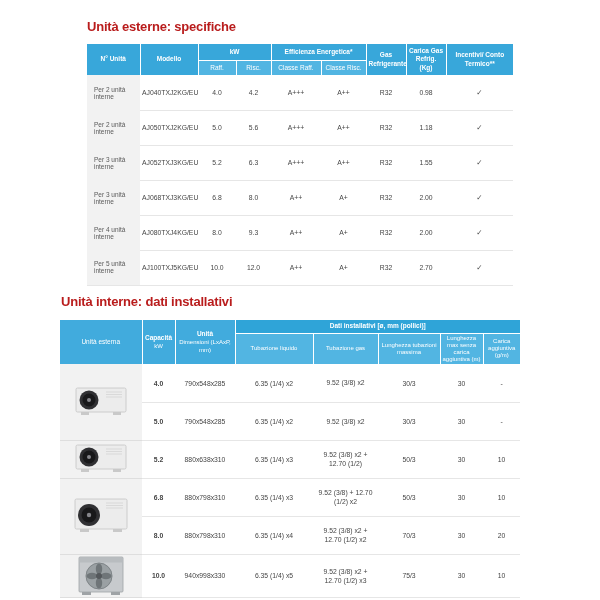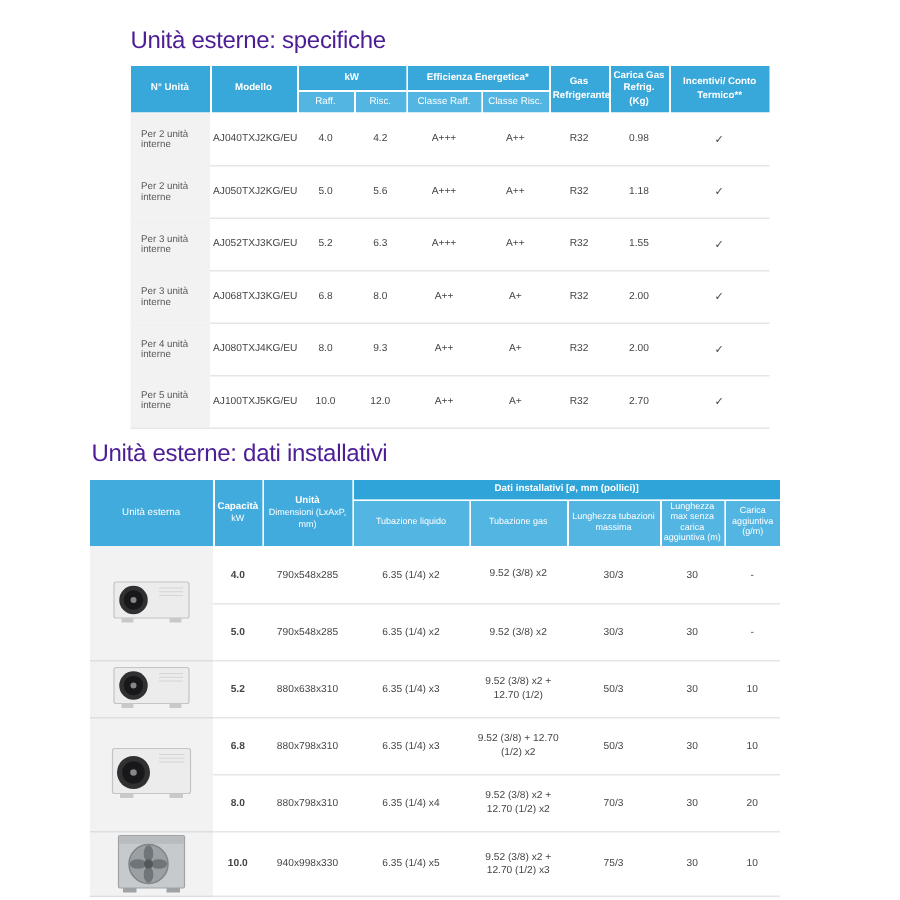--- a/index.html
+++ b/index.html
@@ -1,19 +1,19 @@
 <!DOCTYPE html>
 <html><head>
 <meta charset="utf-8">
 <style>
   html,body{margin:0;padding:0;}
   body{width:600px;height:600px;background:#ffffff;font-family:"Liberation Sans","DejaVu Sans",sans-serif;}
   .page{position:relative;width:600px;height:600px;background:#ffffff;overflow:hidden;}
 
-  .sec-title{position:absolute;margin:0;font-size:16px;font-weight:normal;color:#4c1d95;letter-spacing:-0.2px;}
+  .sec-title{position:absolute;margin:0;font-size:13px;font-weight:bold;color:#b91c1c;letter-spacing:-0.2px;}
   #title-specs{left:87px;top:19px;}
   #title-install{left:61px;top:294px;}
 
   table{border-collapse:collapse;table-layout:fixed;}
   #specs-table{position:absolute;left:87px;top:44px;width:426px;}
   #install-table{position:absolute;left:60px;top:320px;width:460px;}
 
   .blue-table th{
     font-weight:normal;font-size:6.5px;line-height:1.25;color:#ffffff;
     text-align:center;vertical-align:middle;padding:1px 2px;
@@ -161,21 +161,21 @@
         <td>12.0</td>
         <td>A++</td>
         <td>A+</td>
         <td>R32</td>
         <td>2.70</td>
         <td><span class="check">✓</span></td>
       </tr>
     </tbody>
   </table>
 
-  <h2 class="sec-title" id="title-install">Unità esterne: dati installativi</h2>
+  <h2 class="sec-title" id="title-install">Unità interne: dati installativi</h2>
 
   <table id="install-table" class="blue-table t2">
     <colgroup>
       <col style="width:82px">
         <col style="width:33px">
         <col style="width:60px">
         <col style="width:78px">
       <col style="width:65px">
         <col style="width:62px">
         <col style="width:43px">

